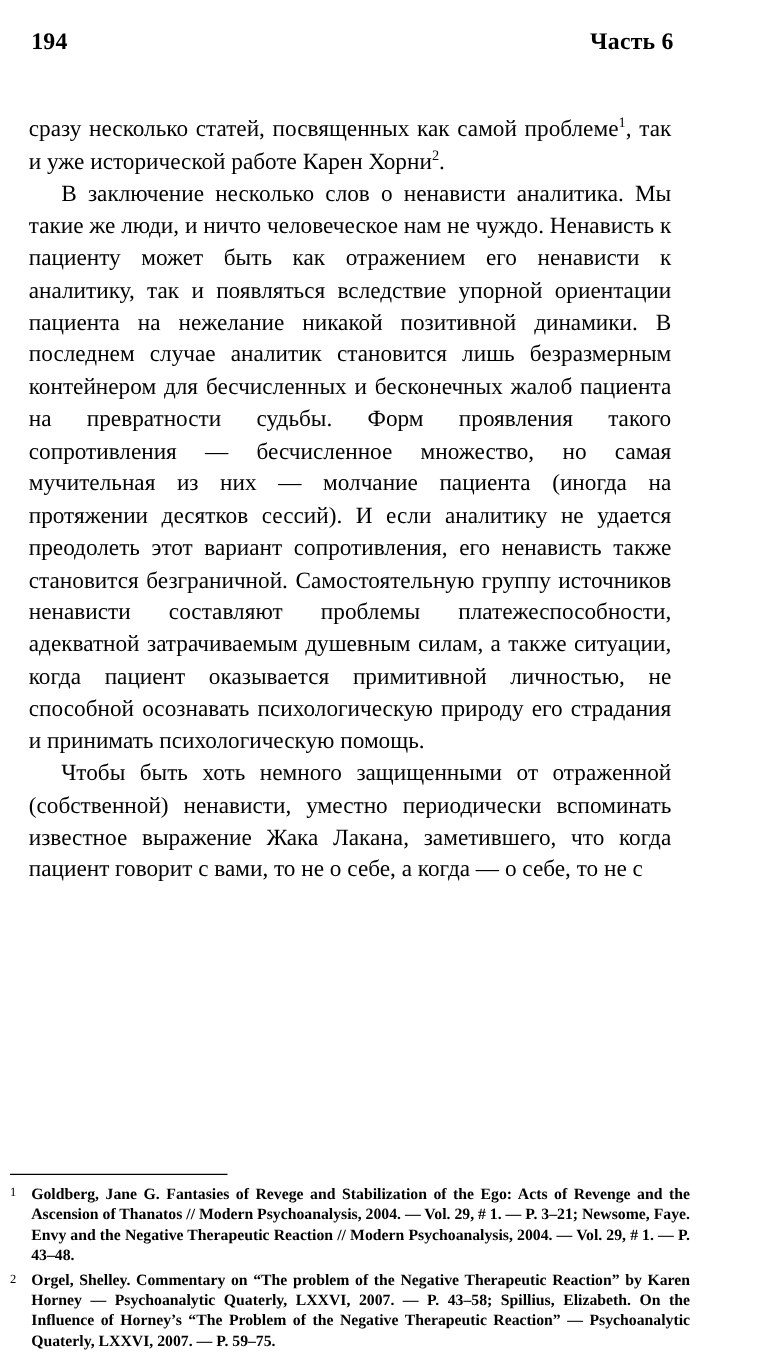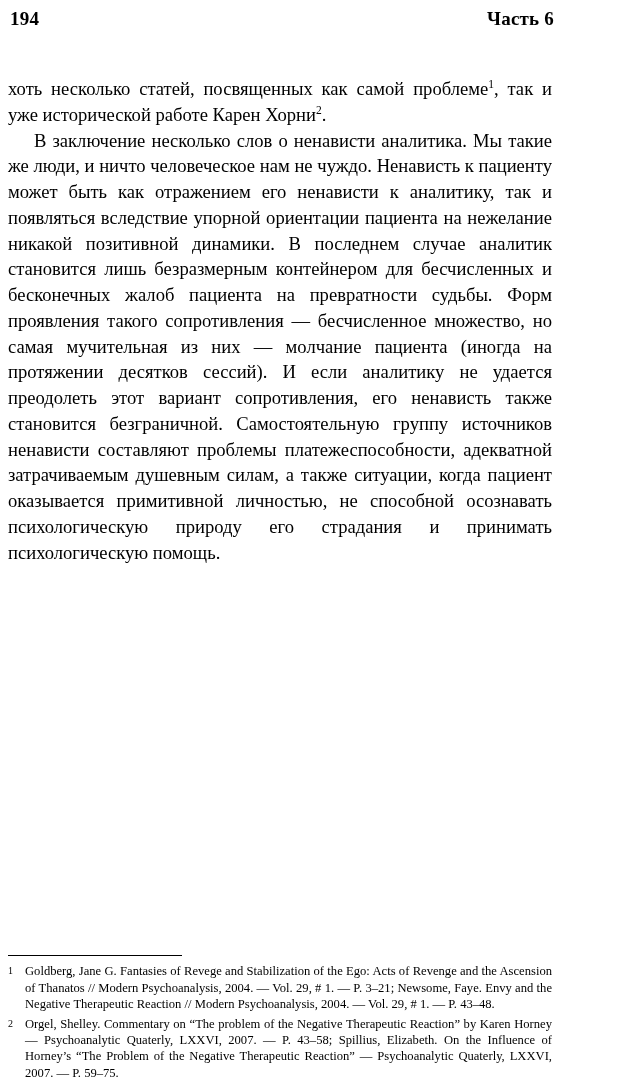--- a/index.html
+++ b/index.html
@@ -12,21 +12,21 @@
     height: 1090px;
     font-family: "Liberation Serif", "DejaVu Serif", serif;
     color: #000000;
     position: relative;
     overflow: hidden;
   }
   .page {
     width: 568px;
     height: 1090px;
     box-sizing: border-box;
-    padding: 0;
+    padding: 15px;
     position: relative;
   }
   .header {
     display: flex;
     justify-content: space-between;
     align-items: baseline;
     padding: 8px 14px 0 10px;
     font-size: 19px;
     font-weight: bold;
     letter-spacing: 0.2px;
@@ -78,35 +78,37 @@
   }
   .footnote .fn-marker {
     width: 17px;
     flex: 0 0 17px;
     font-size: 10px;
     padding-top: 1px;
   }
   .footnote .fn-text {
     flex: 1 1 auto;
     text-align: justify;
+    font-weight: bold;
   }
 </style>
 </head>
 <body>
 
 <div class="page">
 
   <div class="header">
     <span class="page-num">194</span>
     <span class="section">Часть 6</span>
   </div>
 
   <div class="body-text">
-    <p><span>хоть несколько статей, посвященных как самой проблеме</span><sup>1</sup><span>, так и уже исторической работе Карен Хорни</span><sup>2</sup><span>.</span></p>
+    <p><span>сразу несколько статей, посвященных как самой проблеме</span><sup>1</sup><span>, так и уже исторической работе Карен Хорни</span><sup>2</sup><span>.</span></p>
     <p class="indent">В заключение несколько слов о ненависти аналитика. Мы такие же люди, и ничто человеческое нам не чуждо. Ненависть к пациенту может быть как отражением его ненависти к аналитику, так и появляться вследствие упорной ориентации пациента на нежелание никакой позитивной динамики. В последнем случае аналитик становится лишь безразмерным контейнером для бесчисленных и бесконечных жалоб пациента на превратности судьбы. Форм проявления такого сопротивления — бесчисленное множество, но самая мучительная из них — молчание пациента (иногда на протяжении десятков сессий). И если аналитику не удается преодолеть этот вариант сопротивления, его ненависть также становится безграничной. Самостоятельную группу источников ненависти составляют проблемы платежеспособности, адекватной затрачиваемым душевным силам, а также ситуации, когда пациент оказывается примитивной личностью, не способной осознавать психологическую природу его страдания и принимать психологическую помощь.</p>
+    <p class="indent">Чтобы быть хоть немного защищенными от отраженной (собственной) ненависти, уместно периодически вспоминать известное выражение Жака Лакана, заметившего, что когда пациент говорит с вами, то не о себе, а когда — о себе, то не с</p>
   </div>
 
   <div class="footnotes">
     <hr class="footnote-rule">
     <div class="footnote">
       <span class="fn-marker">1</span>
       <span class="fn-text">Goldberg, Jane G. Fantasies of Revege and Stabilization of the Ego: Acts of Revenge and the Ascension of Thanatos // Modern Psychoanalysis, 2004. — Vol. 29, # 1. — P. 3–21; Newsome, Faye. Envy and the Negative Therapeutic Reaction // Modern Psychoanalysis, 2004. — Vol. 29, # 1. — P. 43–48.</span>
     </div>
     <div class="footnote">
       <span class="fn-marker">2</span>

